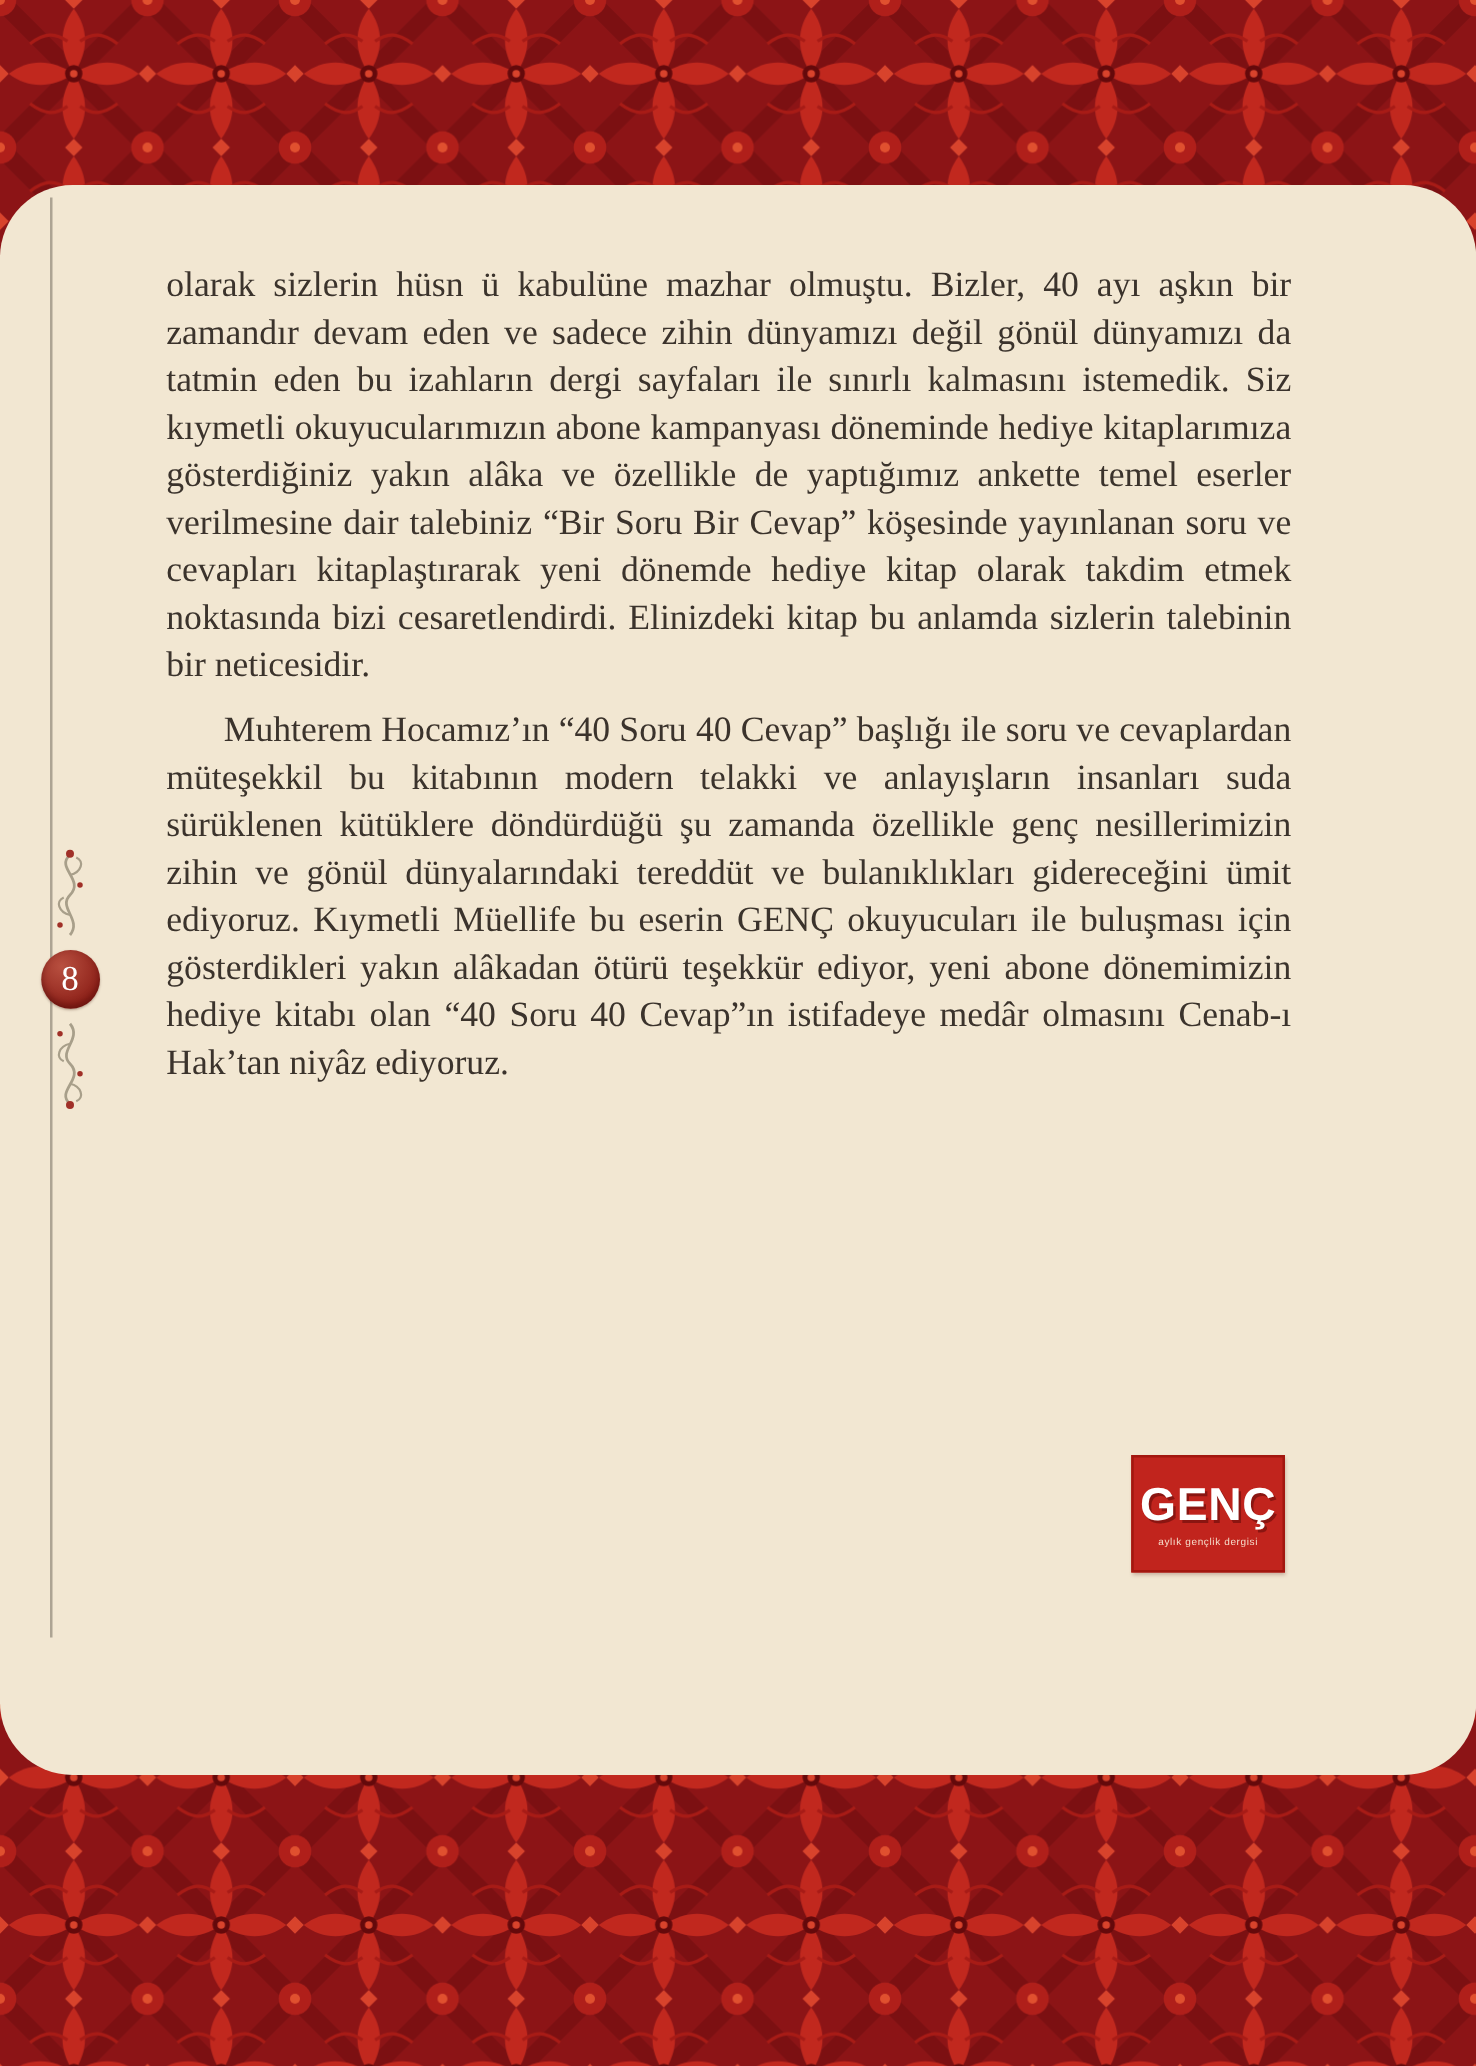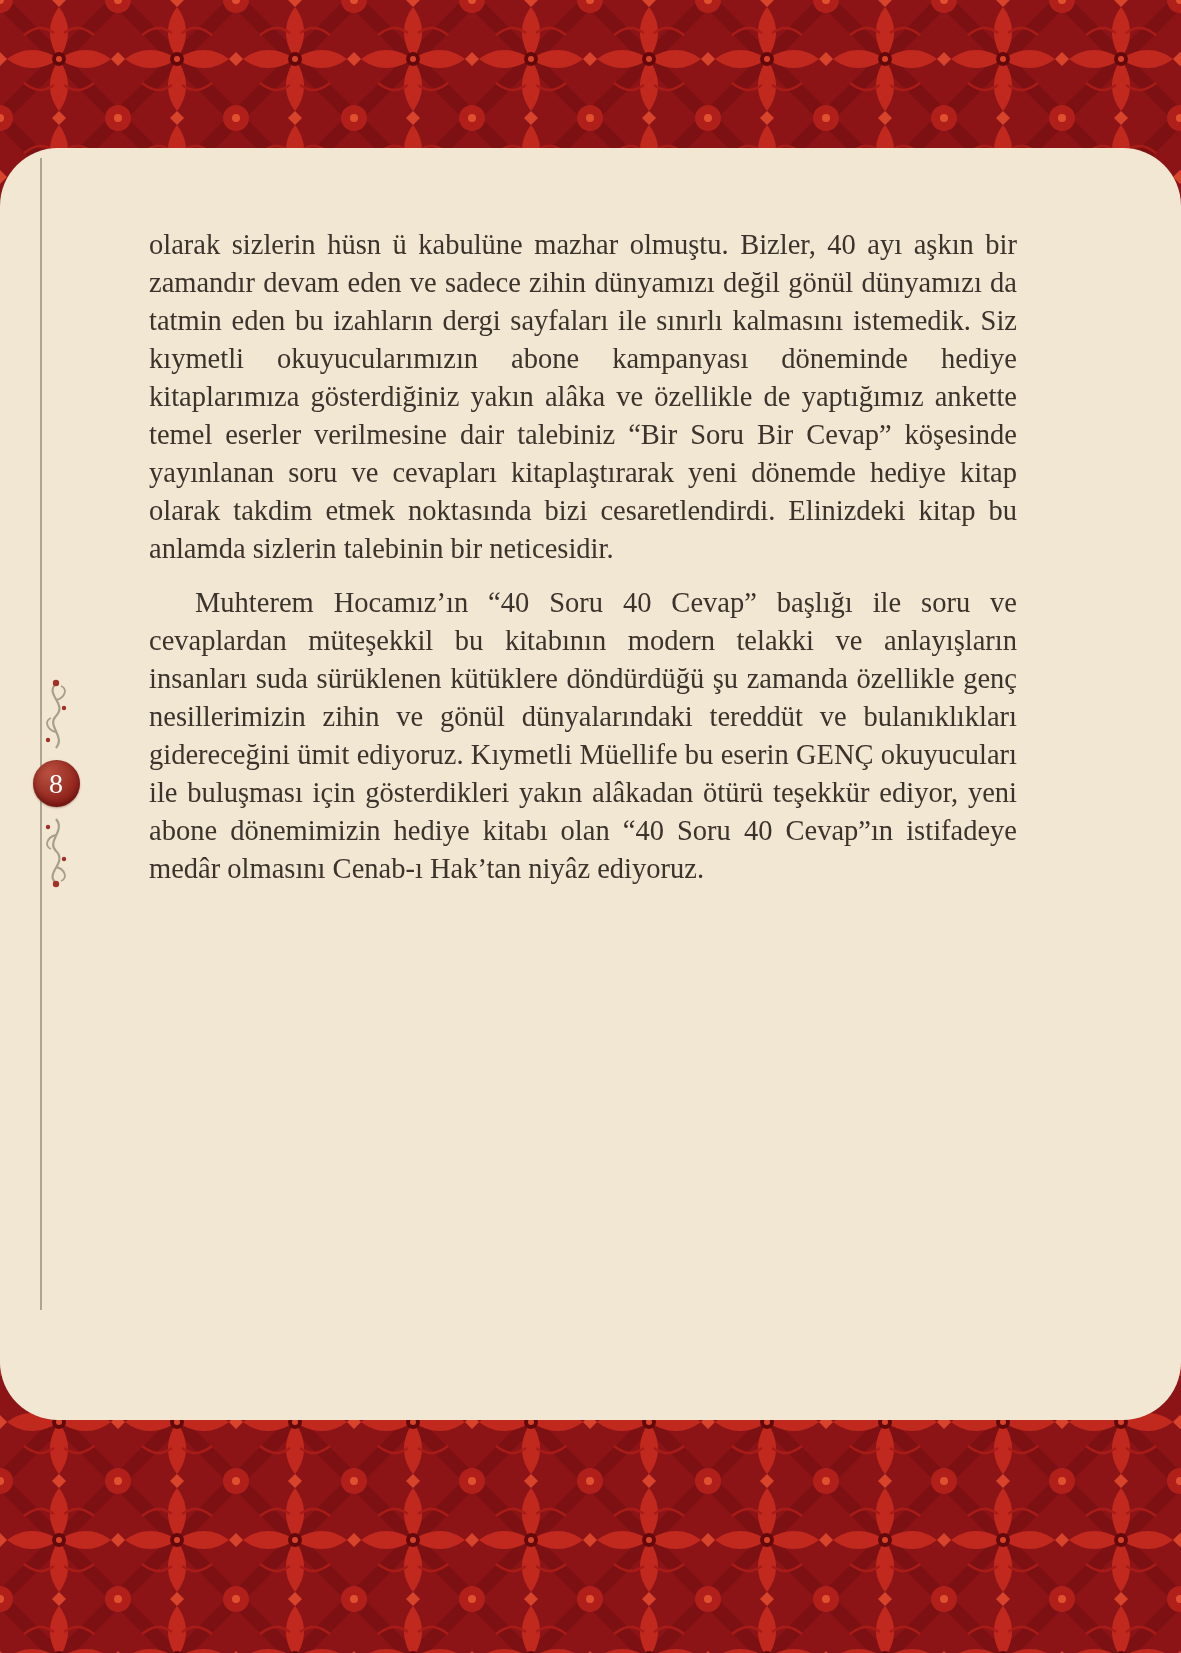--- a/index.html
+++ b/index.html
@@ -57,21 +57,21 @@
 
   .text-block {
     position: absolute;
     left: 133px; top: 62px;
     width: 900px;
     color: #3b332c;
     font-size: 28.5px;
     line-height: 38px;
     text-align: justify;
   }
-  .text-block p { margin: 16px; }
+  .text-block p { margin: 0; }
   .text-block p + p { margin-top: 14px; text-indent: 46px; }
 
   .genc-logo {
     position: absolute;
     left: 905px; top: 1016px;
     width: 123px; height: 94px;
     background: #c1241d;
     box-shadow: inset 0 0 0 2px #a3170f, 1px 2px 3px rgba(80,20,10,.25);
     display: flex;
     flex-direction: column;
@@ -208,15 +208,19 @@
         <circle cx="29" cy="30" r="2.2" fill="#a03028"></circle>
         <circle cx="13" cy="62" r="2.2" fill="#a03028"></circle>
       </svg>
     </div>
 
     <div class="text-block">
       <p>olarak sizlerin hüsn ü kabulüne mazhar olmuştu. Bizler, 40 ayı aşkın bir zamandır devam eden ve sadece zihin dünyamızı değil gönül dünyamızı da tatmin eden bu izahların dergi sayfaları ile sınırlı kalmasını istemedik. Siz kıymetli okuyucularımızın abone kampanyası döneminde hediye kitaplarımıza gösterdiğiniz yakın alâka ve özellikle de yaptığımız ankette temel eserler verilmesine dair talebiniz “Bir Soru Bir Cevap” köşesinde yayınlanan soru ve cevapları kitaplaştırarak yeni dönemde hediye kitap olarak takdim etmek noktasında bizi cesaretlendirdi. Elinizdeki kitap bu anlamda sizlerin talebinin bir neticesidir.</p>
       <p>Muhterem Hocamız’ın “40 Soru 40 Cevap” başlığı ile soru ve cevaplardan müteşekkil bu kitabının modern telakki ve anlayışların insanları suda sürüklenen kütüklere döndürdüğü şu zamanda özellikle genç nesillerimizin zihin ve gönül dünyalarındaki tereddüt ve bulanıklıkları gidereceğini ümit ediyoruz. Kıymetli Müellife bu eserin GENÇ okuyucuları ile buluşması için gösterdikleri yakın alâkadan ötürü teşekkür ediyor, yeni abone dönemimizin hediye kitabı olan “40 Soru 40 Cevap”ın istifadeye medâr olmasını Cenab-ı Hak’tan niyâz ediyoruz.</p>
     </div>
 
+    <div class="genc-logo">
+      <span class="genc-title">GENÇ</span>
+      <span class="genc-tag">aylık gençlik dergisi</span>
+    </div>
 
   </div>
 </div>
 
 </body></html>

